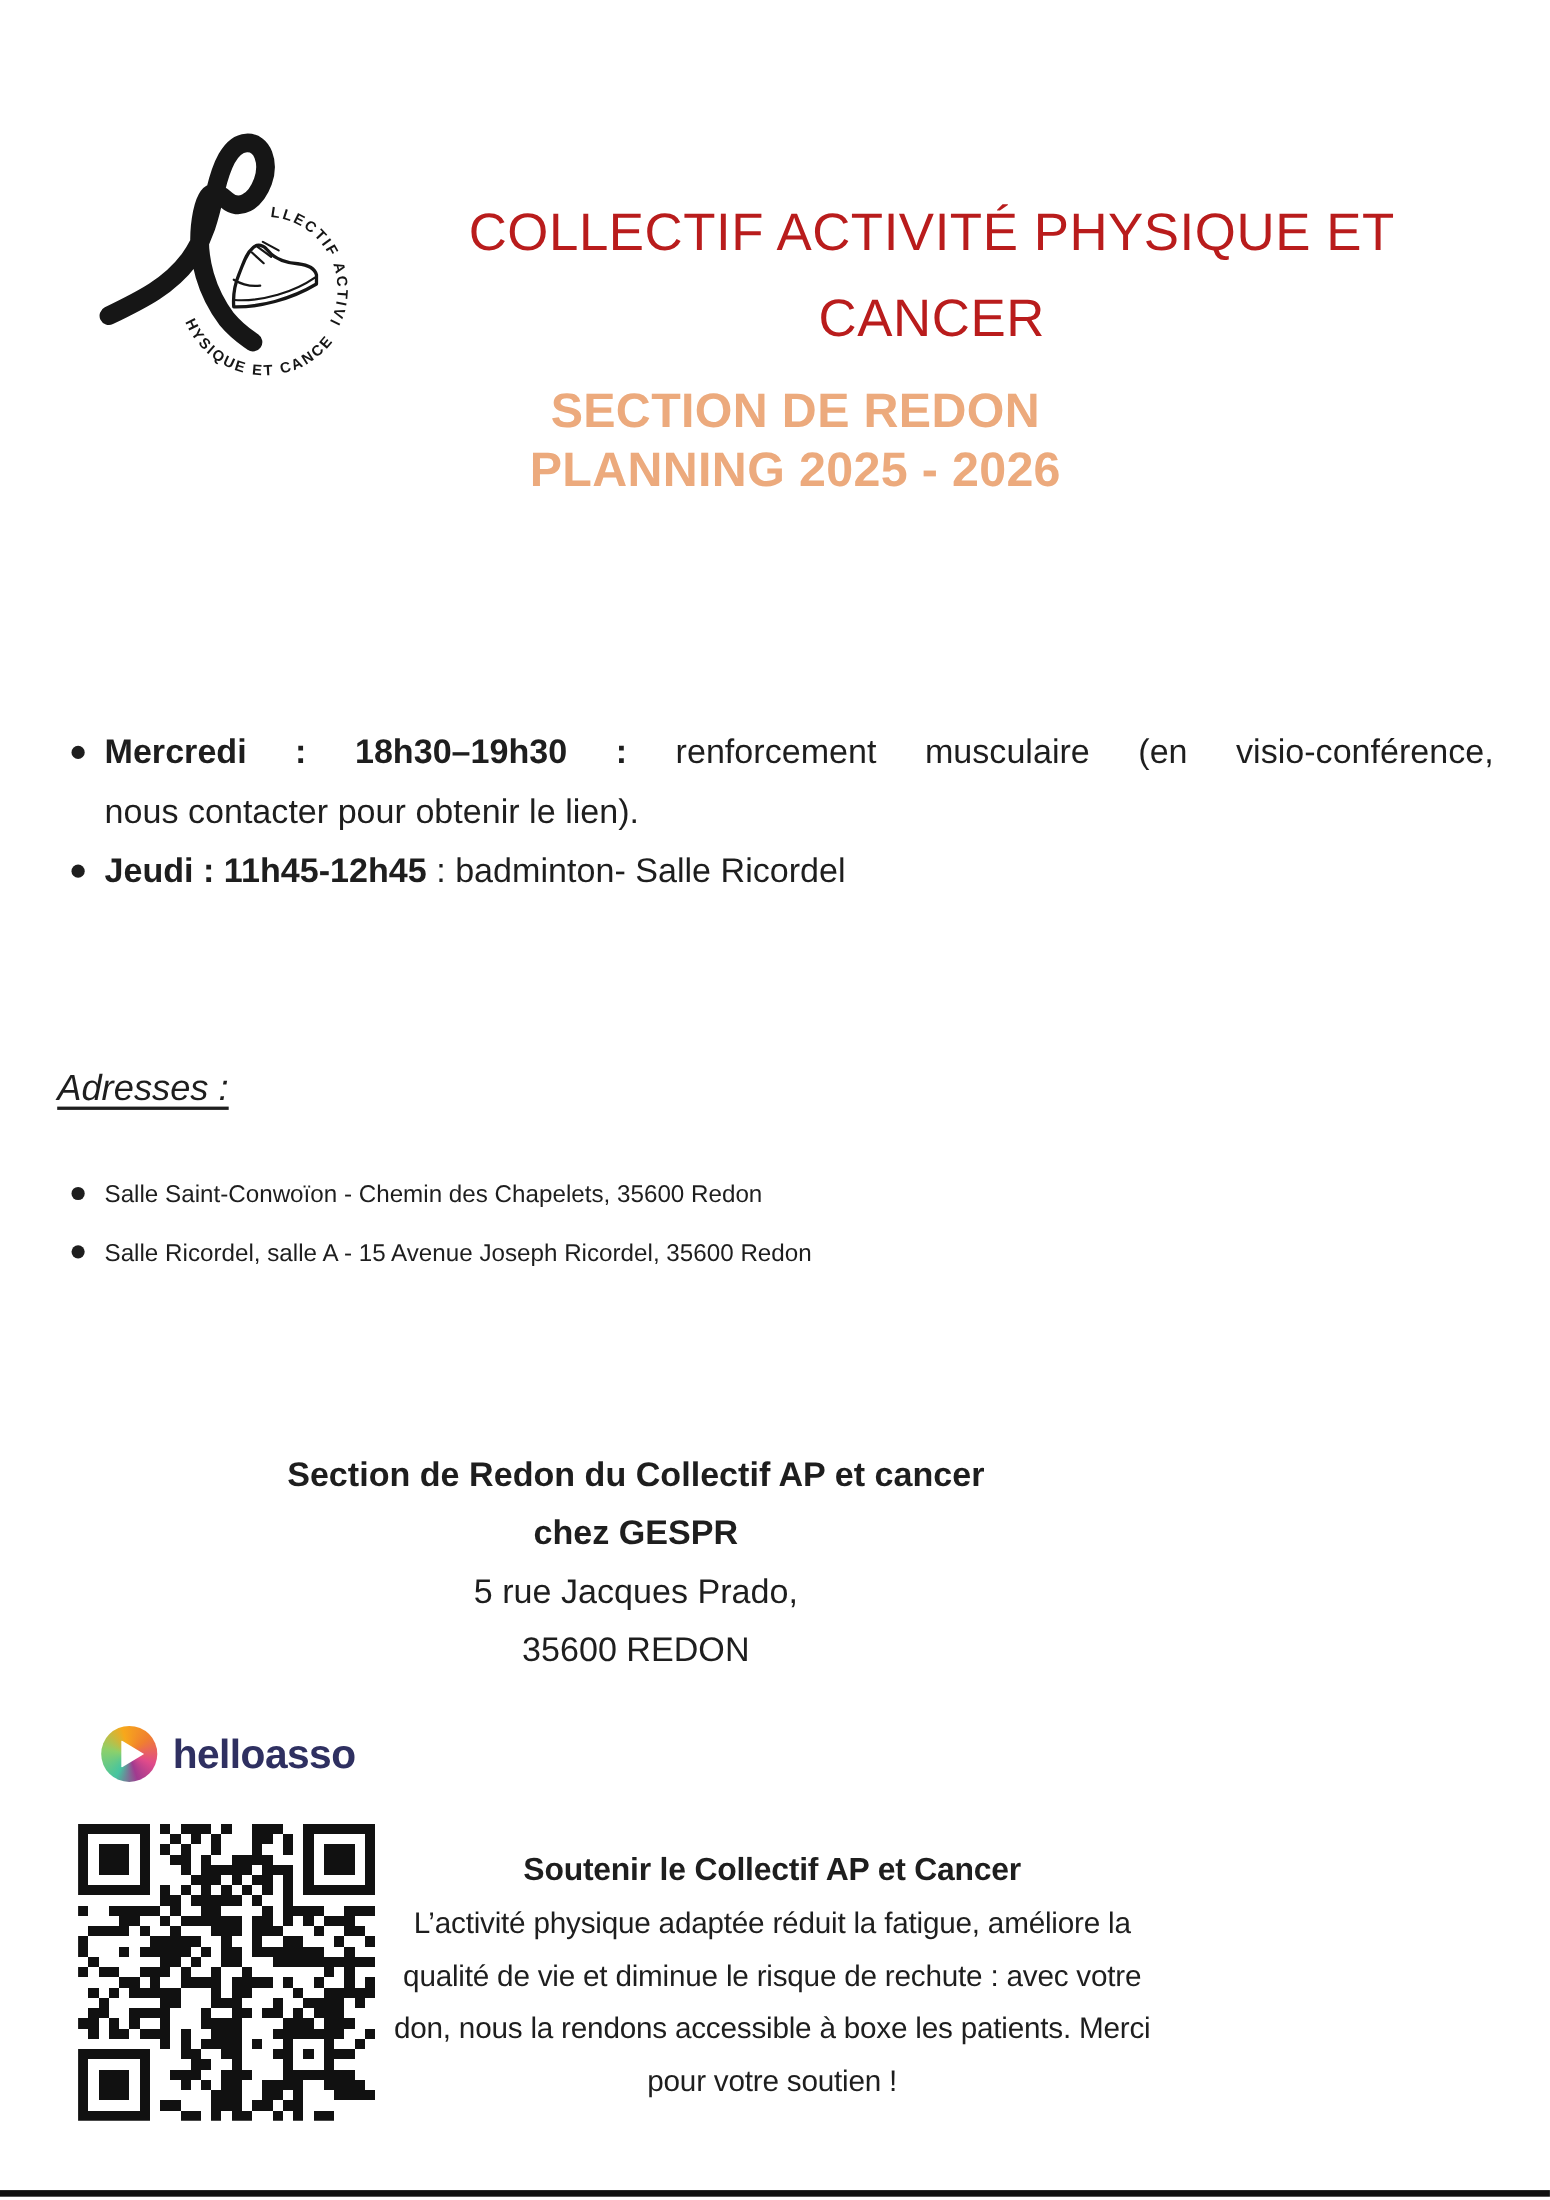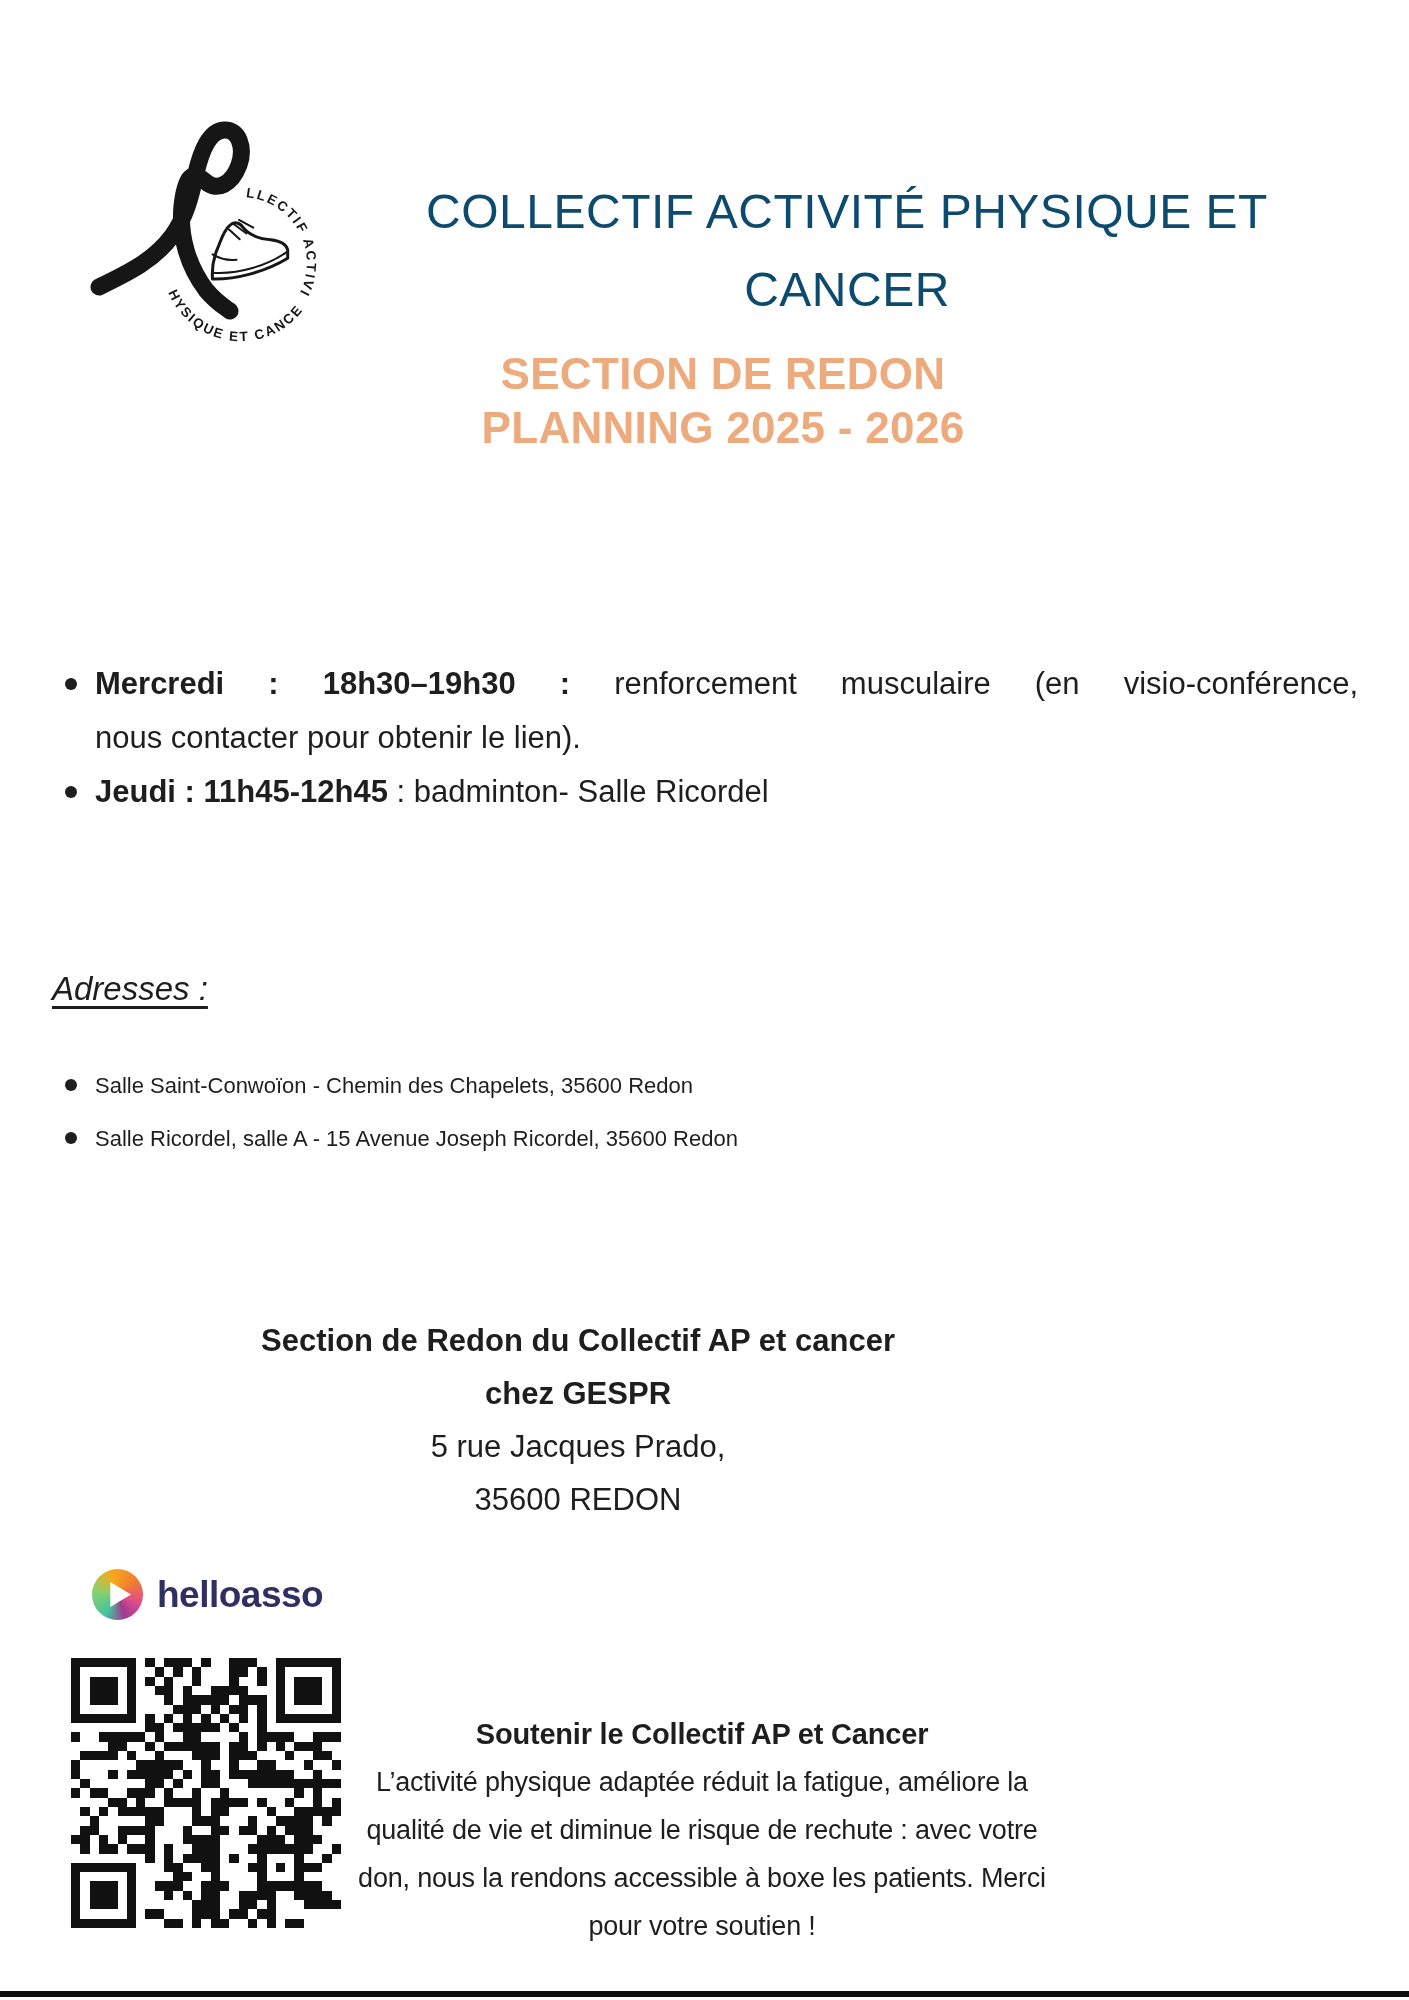--- a/index.html
+++ b/index.html
@@ -2,21 +2,21 @@
 <html><head>
 <meta charset="utf-8">
 <style>
   html,body{margin:0;padding:0;background:#ffffff;}
   .page{position:relative;width:1409px;height:2000px;background:#ffffff;overflow:hidden;
         font-family:"Liberation Sans", sans-serif;color:#1e1e1e;}
 
   
   .logo-svg{position:absolute;left:88px;top:118px;width:248px;height:244px;}
   .main-title{position:absolute;left:285px;top:173px;width:1124px;text-align:center;
-              font-size:48px;line-height:78px;font-weight:400;letter-spacing:.5px;color:#0c4a6e;}
+              font-size:48px;line-height:78px;font-weight:400;letter-spacing:.5px;color:#b91c1c;}
   .section-heading{position:absolute;left:37px;top:347px;width:1372px;text-align:center;
               font-size:44px;line-height:54px;font-weight:700;letter-spacing:.3px;color:#ecaa7d;}
 
   
   .schedule{position:absolute;left:52px;top:657px;width:1306px;font-size:31px;line-height:54px;}
   .schedule .item{position:relative;padding-left:43px;}
   .schedule .item::before{content:"";position:absolute;left:13px;top:21px;width:12px;height:12px;
               border-radius:50%;background:#1e1e1e;}
   .jline{text-align:justify;text-align-last:justify;}
   .nline{text-align:left;}
@@ -41,21 +41,21 @@
   .ha-icon{position:relative;width:51px;height:51px;border-radius:50%;
       background:conic-gradient(from 210deg,#45c4a0,#8cd06b 70deg,#f7a81b 135deg,#f07f2f 200deg,#e14b8a 262deg,#a03a8f 312deg,#45c4a0 360deg);}
   .ha-icon::after{content:"";position:absolute;left:16px;top:13px;width:23px;height:25px;background:#fff;
       clip-path:polygon(10% 0,100% 50%,10% 100%);border-radius:4px;}
   .ha-word{font-size:37px;font-weight:700;letter-spacing:-0.5px;color:#2f3061;text-align:right;}
 
   
   .qr{position:absolute;left:71px;top:1658px;width:270px;height:270px;}
   .donation{position:absolute;left:302px;top:1676px;width:800px;text-align:center;
       font-size:27px;line-height:48px;letter-spacing:-0.2px;}
-  .donation .dtitle{font-weight:700;font-size:29px;margin-top:34px;}
+  .donation .dtitle{font-weight:700;font-size:29px;}
 
   .bottom-edge{position:absolute;left:0;top:1991px;width:1409px;height:6px;background:#101010;}
 </style>
 </head>
 <body>
 
 <div class="page">
 
   <svg class="logo-svg" viewBox="0 0 248 244">
     <g>

